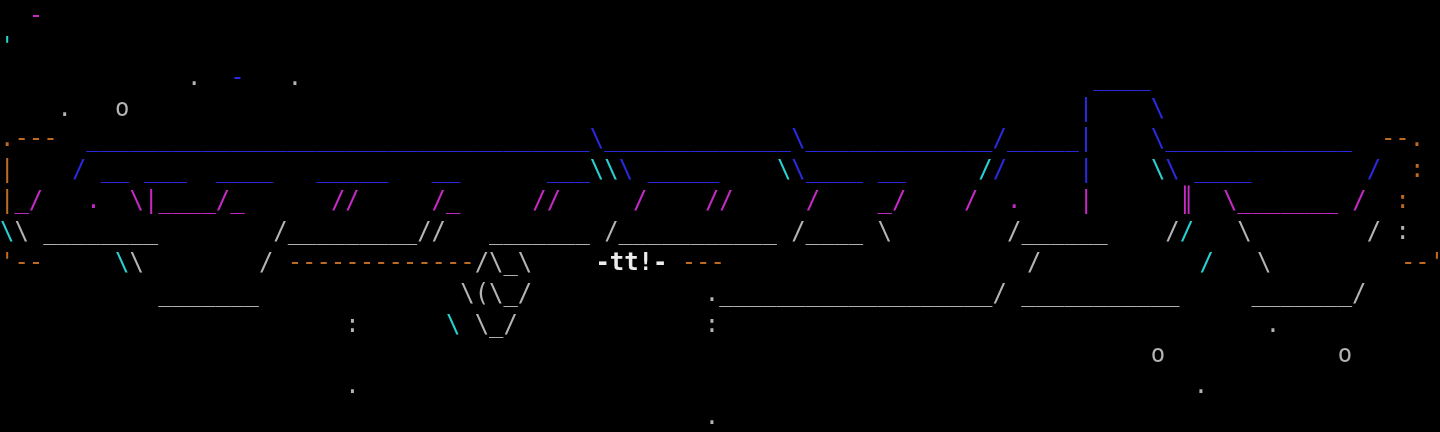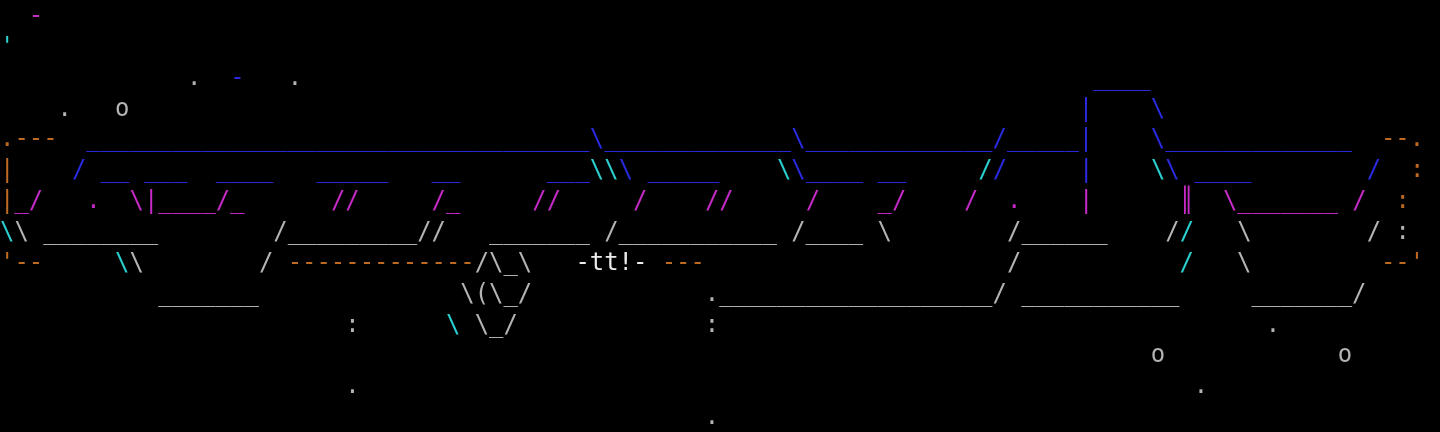--- a/index.html
+++ b/index.html
@@ -21,21 +21,21 @@
     top: 0;
     left: 0;
     margin: 0;
     font-family: "DejaVu Sans Mono", monospace;
     font-size: 23.9px;
     line-height: 30.857px;
     letter-spacing: 0;
     white-space: pre;
     color: #b4b4b4;
   }
-  .art span.bold { font-weight: normal; }
+  .art span.bold { font-weight: bold; margin-left: 20px; }
 </style>
 </head>
 <body>
 
 <div class="screen">
   <pre class="art">  <span style="color: rgb(198, 42, 198);">-</span>
 <span style="color: rgb(42, 208, 208);">'</span>
              <span style="color: rgb(180, 180, 180);">.</span>  <span style="color: rgb(42, 42, 224);">-</span>   <span style="color: rgb(180, 180, 180);">.</span>                                                       <span style="color: rgb(42, 42, 224);">____</span>
     <span style="color: rgb(180, 180, 180);">.</span>   <span style="color: rgb(180, 180, 180);">o</span>                                                                  <span style="color: rgb(42, 42, 224);">|</span>    <span style="color: rgb(42, 42, 224);">\</span>
 <span style="color: rgb(191, 106, 34);">.---</span>  <span style="color: rgb(42, 42, 224);">___________________________________</span><span style="color: rgb(42, 42, 224);">\</span><span style="color: rgb(42, 42, 224);">_____________</span><span style="color: rgb(42, 42, 224);">\</span><span style="color: rgb(42, 42, 224);">_____________</span><span style="color: rgb(42, 42, 224);">/</span><span style="color: rgb(42, 42, 224);">_____</span><span style="color: rgb(42, 42, 224);">|</span>    <span style="color: rgb(42, 42, 224);">\</span><span style="color: rgb(42, 42, 224);">_____________</span>  <span style="color: rgb(191, 106, 34);">--.</span>

